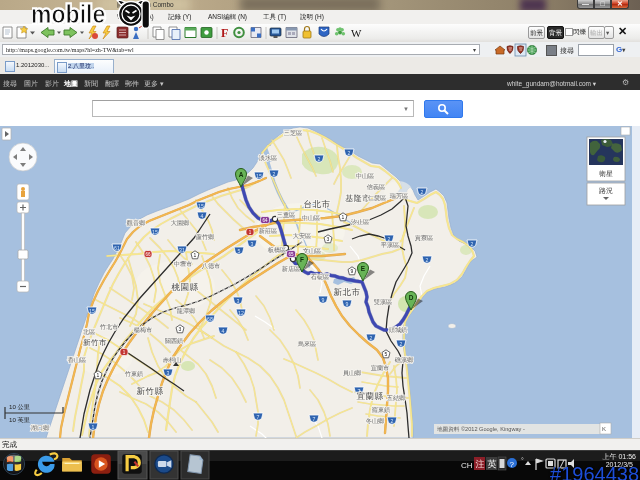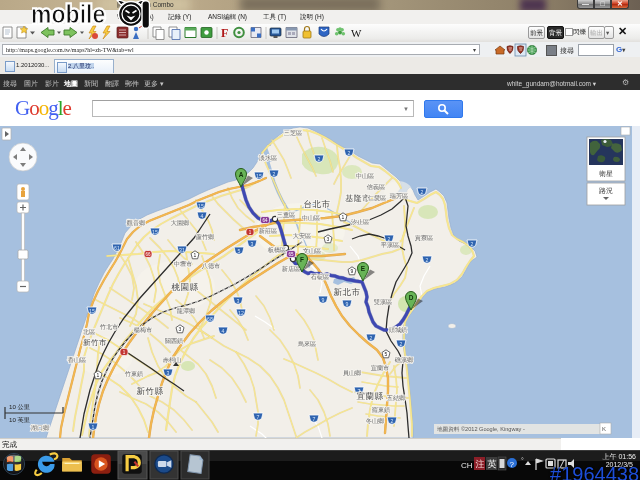--- a/index.html
+++ b/index.html
@@ -36,21 +36,21 @@
 #gblack span{position:absolute;top:5px;white-space:nowrap;}
 
 #gheader{left:0;top:90px;width:640px;height:36px;background:#fff;}
 #glogo{position:absolute;left:15px;top:6px;font-family:"Liberation Serif",serif;font-size:21px;letter-spacing:-1px;}
 #gsearch{position:absolute;left:92px;top:10px;width:322px;height:17px;border:1px solid #b9b9b9;border-top-color:#a0a0a0;background:#fff;box-sizing:border-box;}
 #gbtn{position:absolute;left:424px;top:10px;width:39px;height:18px;background:linear-gradient(#5a93f5,#4285f4);border:1px solid #3079ed;border-radius:2px;box-sizing:border-box;}
 
 #map{left:0;top:126px;width:604px;height:312px;}
 #rightstrip{left:632px;top:126px;width:8px;height:312px;background:#e7edf6;}
 
-#statusbar{left:0;top:438px;width:561px;height:12px;background:#f1f0ee;border-top:1px solid #d0cec9;font-size:7.5px;color:#111;}
+#statusbar{left:0;top:438px;width:640px;height:12px;background:#f1f0ee;border-top:1px solid #d0cec9;font-size:7.5px;color:#111;}
 
 #taskbar{left:0;top:450px;width:640px;height:30px;background:linear-gradient(#232323,#101010 40%,#000);}
 #clock{position:absolute;right:4px;top:3px;color:#eee;font-size:7px;text-align:center;line-height:8px;}
 
 #wm1{left:0px;top:0px;margin-left:32px;}
 #wm2{right:1px;top:463px;font-size:20px;font-weight:normal;color:#1d4ed8;text-shadow:0 0 2px #000,1px 1px 1px #000;letter-spacing:0px;}
 </style>
 </head>
 <body>
 
@@ -181,21 +181,20 @@
   <span style="left:64px;color:#fff;font-weight:bold;">地圖</span>
   <span style="left:84px;">新聞</span>
   <span style="left:105px;">翻譯</span>
   <span style="left:125px;">郵件</span>
   <span style="left:144px;">更多 ▾</span>
   <span style="left:507px;color:#d5d5d5;font-size:6.5px;top:5.5px;">white_gundam@hotmail.com ▾</span>
   <span style="left:622px;color:#b5b5b5;font-size:8px;top:4px;">⚙</span>
 </div>
 
 <div class="abs" id="gheader">
-  <div id="glogo"><span style="color:#4160f1;">G</span><span style="color:#de3a2f;">o</span><span style="color:#f4b400;">o</span><span style="color:#4160f1;">g</span><span style="color:#2aa52a;">l</span><span style="color:#de3a2f;">e</span></div>
   <div id="gsearch">
       <span style="position:absolute;right:4px;top:5px;font-size:6px;color:#777;">▼</span>
     </div>
   <div id="gbtn">
       <svg width="37" height="16" style="position:absolute;left:0;top:0;">
         <circle cx="17" cy="7" r="3.2" fill="none" stroke="#fff" stroke-width="1.6"></circle>
         <path d="M19.5,9.5 L23,13" stroke="#fff" stroke-width="2"></path>
       </svg>
     </div>
 </div>

